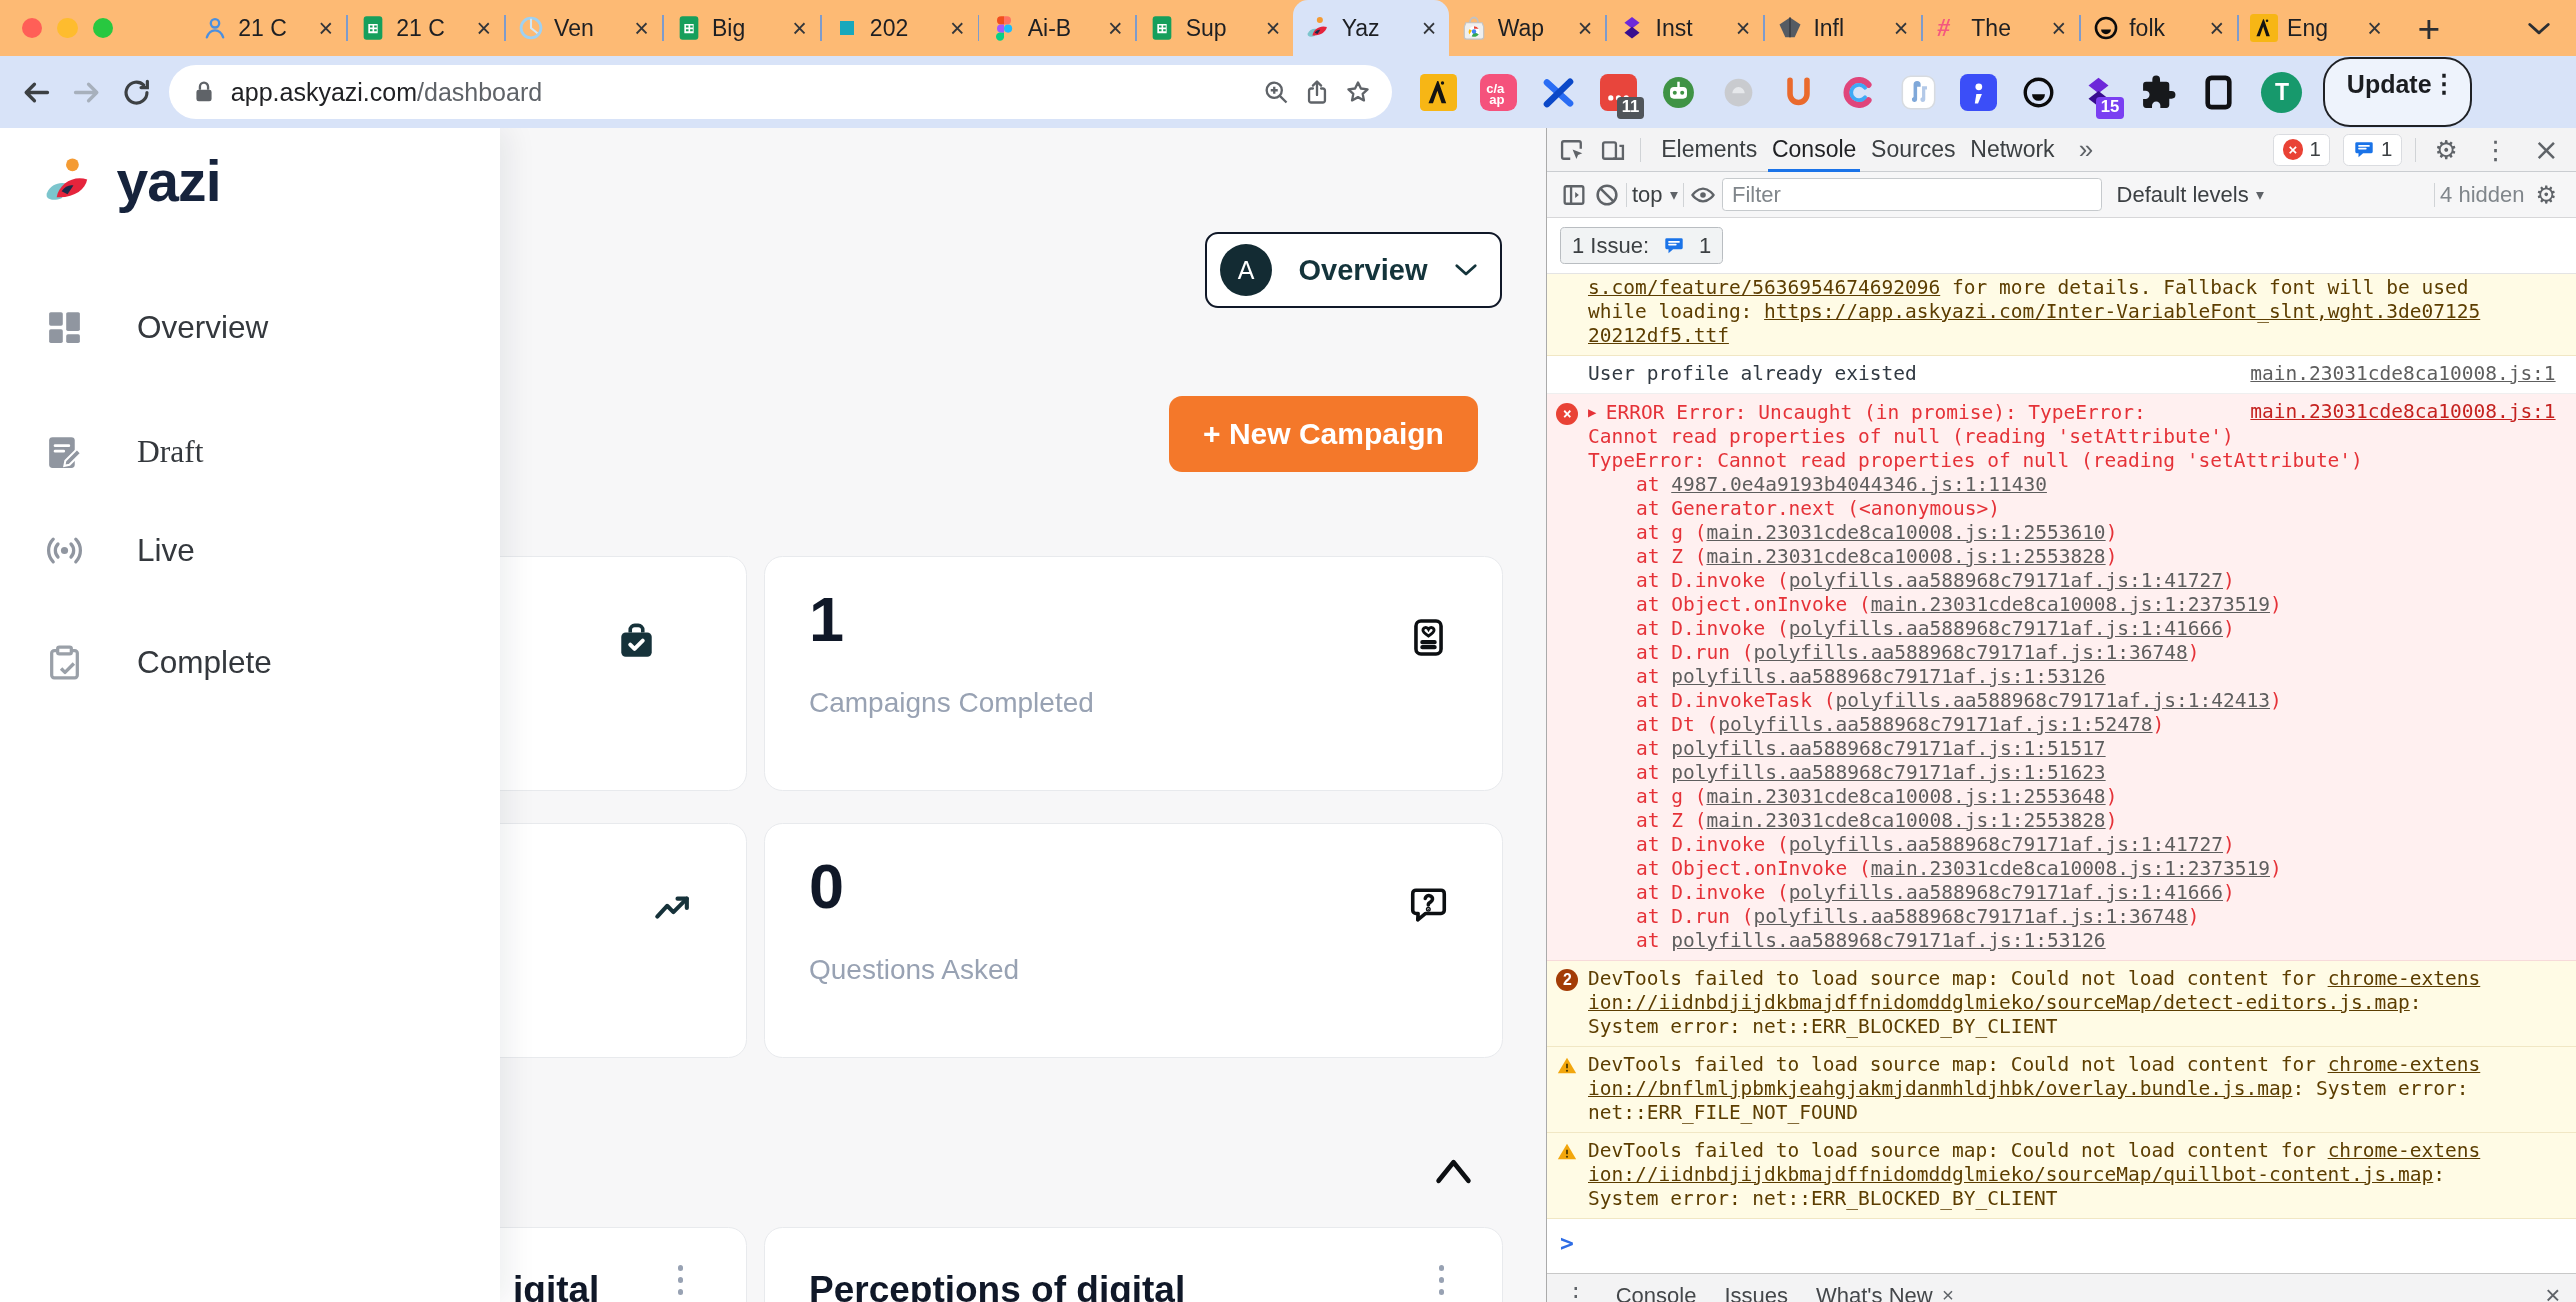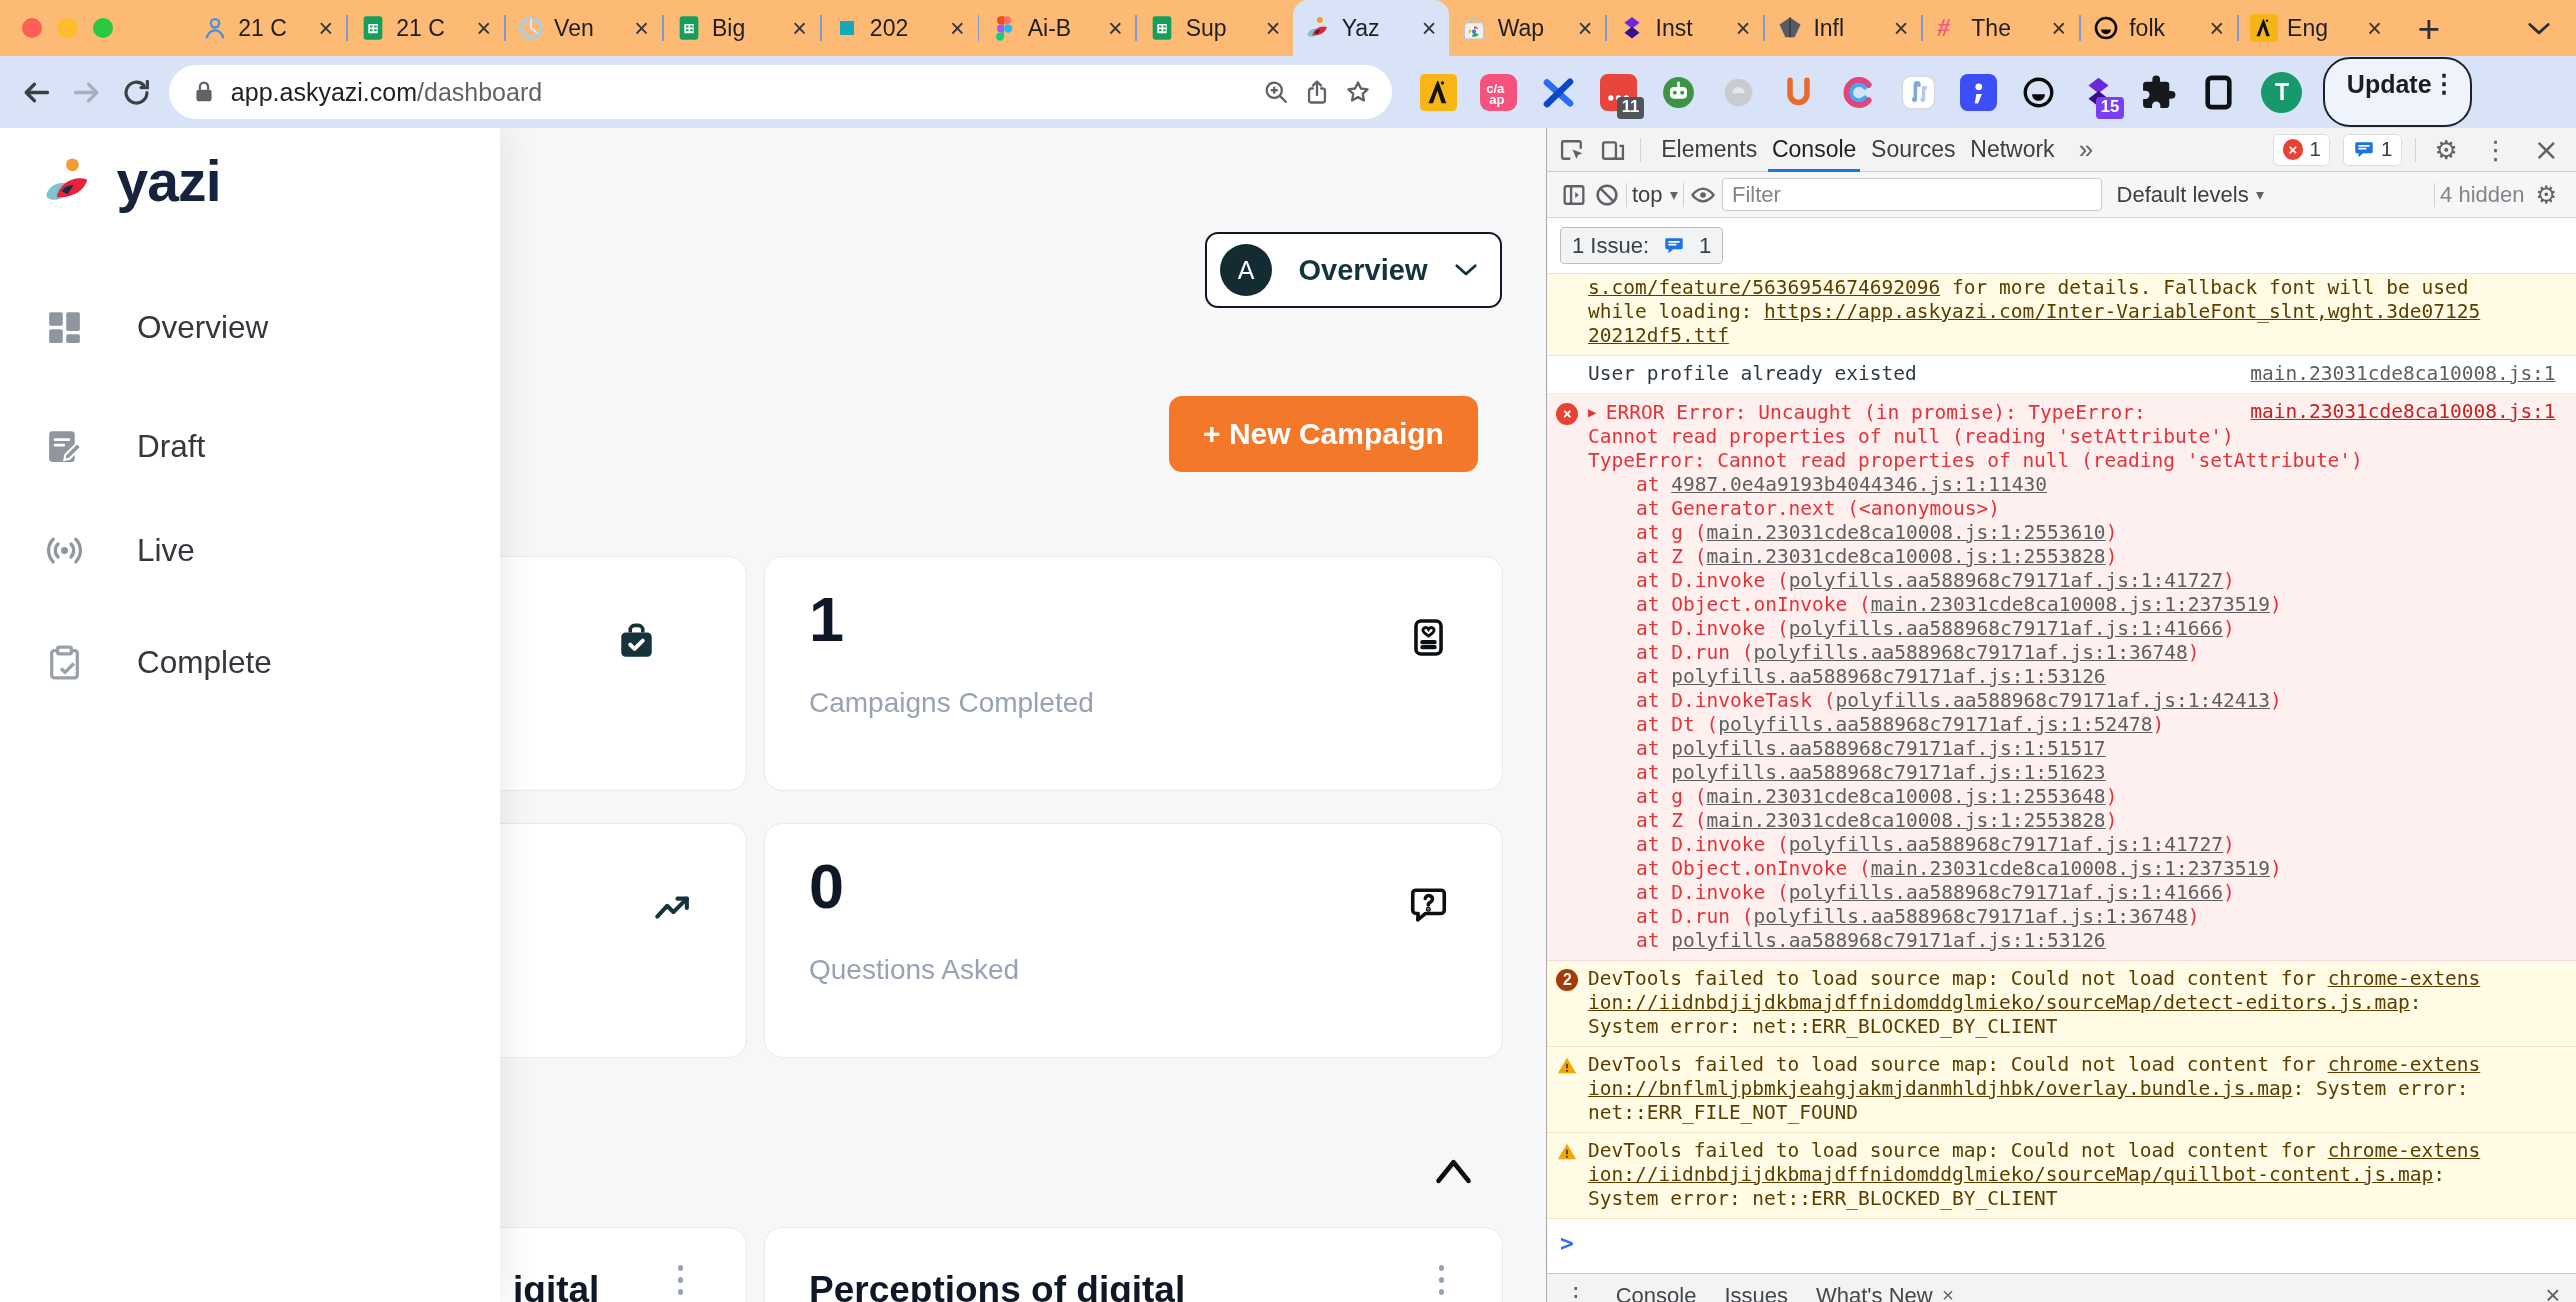--- a/index.html
+++ b/index.html
@@ -522,21 +522,21 @@
               <span class="nav-ico">
                 <svg viewBox="0 0 24 24" fill="#9096a0">
                   <rect x="3" y="3" width="8" height="8" rx="1"></rect>
                   <rect x="13" y="3" width="8" height="11" rx="1"></rect>
                   <rect x="3" y="13" width="8" height="8" rx="1"></rect>
                   <rect x="13" y="16" width="8" height="5" rx="1"></rect>
                 </svg>
               </span>
               <span class="nav-label">Overview</span>
             </div>
-            <div class="nav-item" style="top: 281px;">
+            <div class="nav-item" style="top: 287px; font-family: Liberation Serif, serif;">
               <span class="nav-ico">
                 <svg viewBox="0 0 24 24">
                   <rect x="3" y="3" width="15" height="18" rx="2" fill="#9096a0"></rect>
                   <path d="M6.5 8h8M6.5 11.2h5" stroke="#fff" stroke-width="1.7" stroke-linecap="round"></path>
                   <path d="M12.5 16.8l6.8-6.8 2.4 2.4-6.8 6.8-3 .6z" fill="#9096a0" stroke="#fff" stroke-width="1.2"></path>
                 </svg>
               </span>
               <span class="nav-label">Draft</span>
             </div>
             <div class="nav-item" style="top: 385px;">

